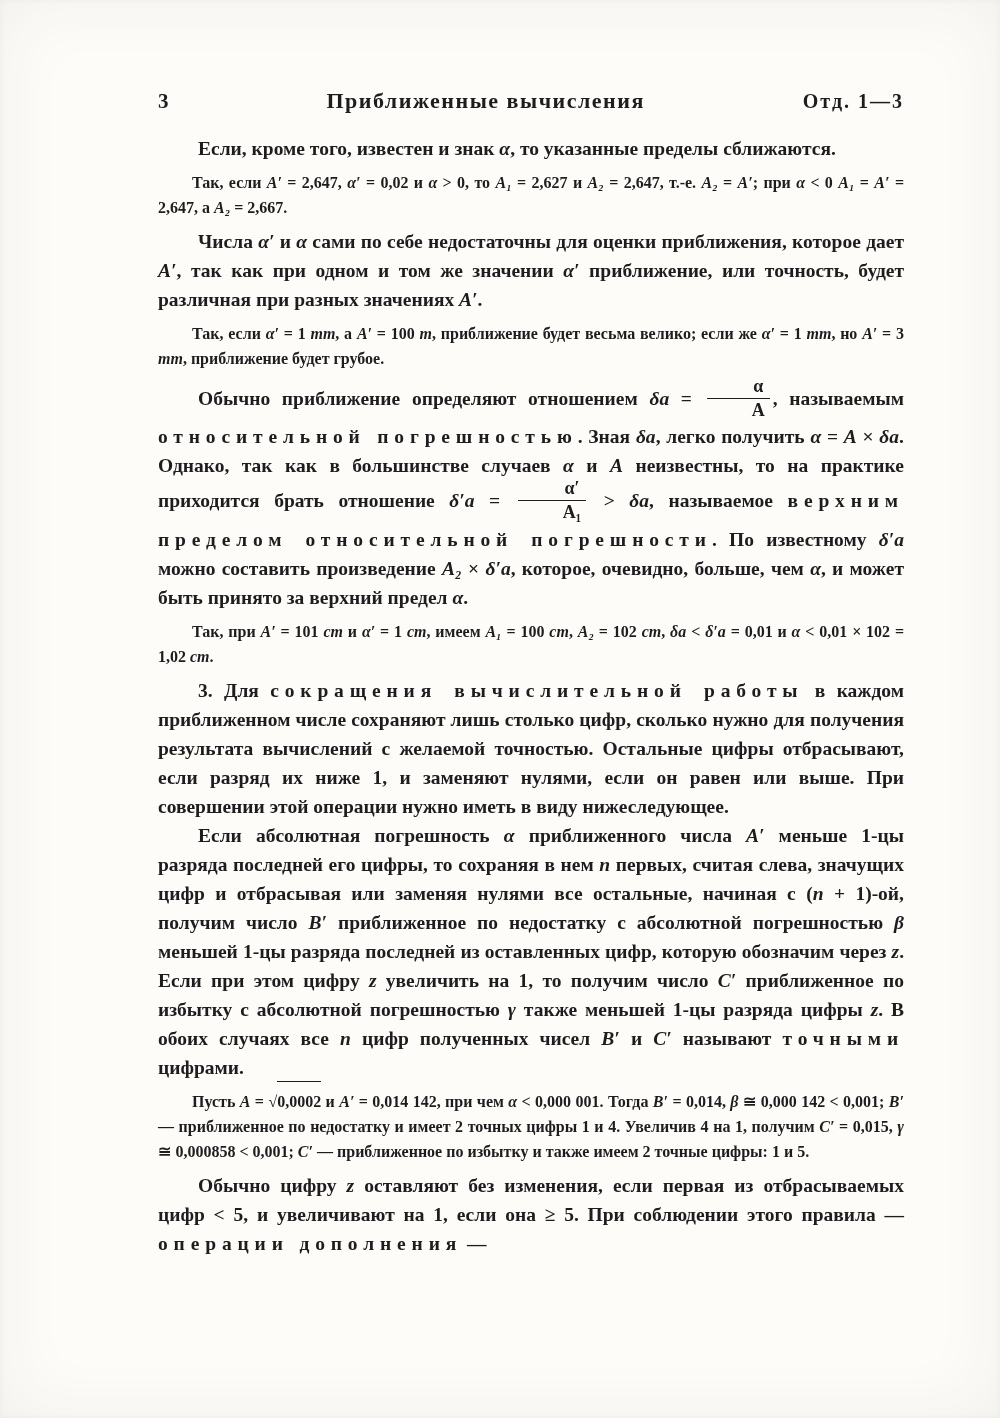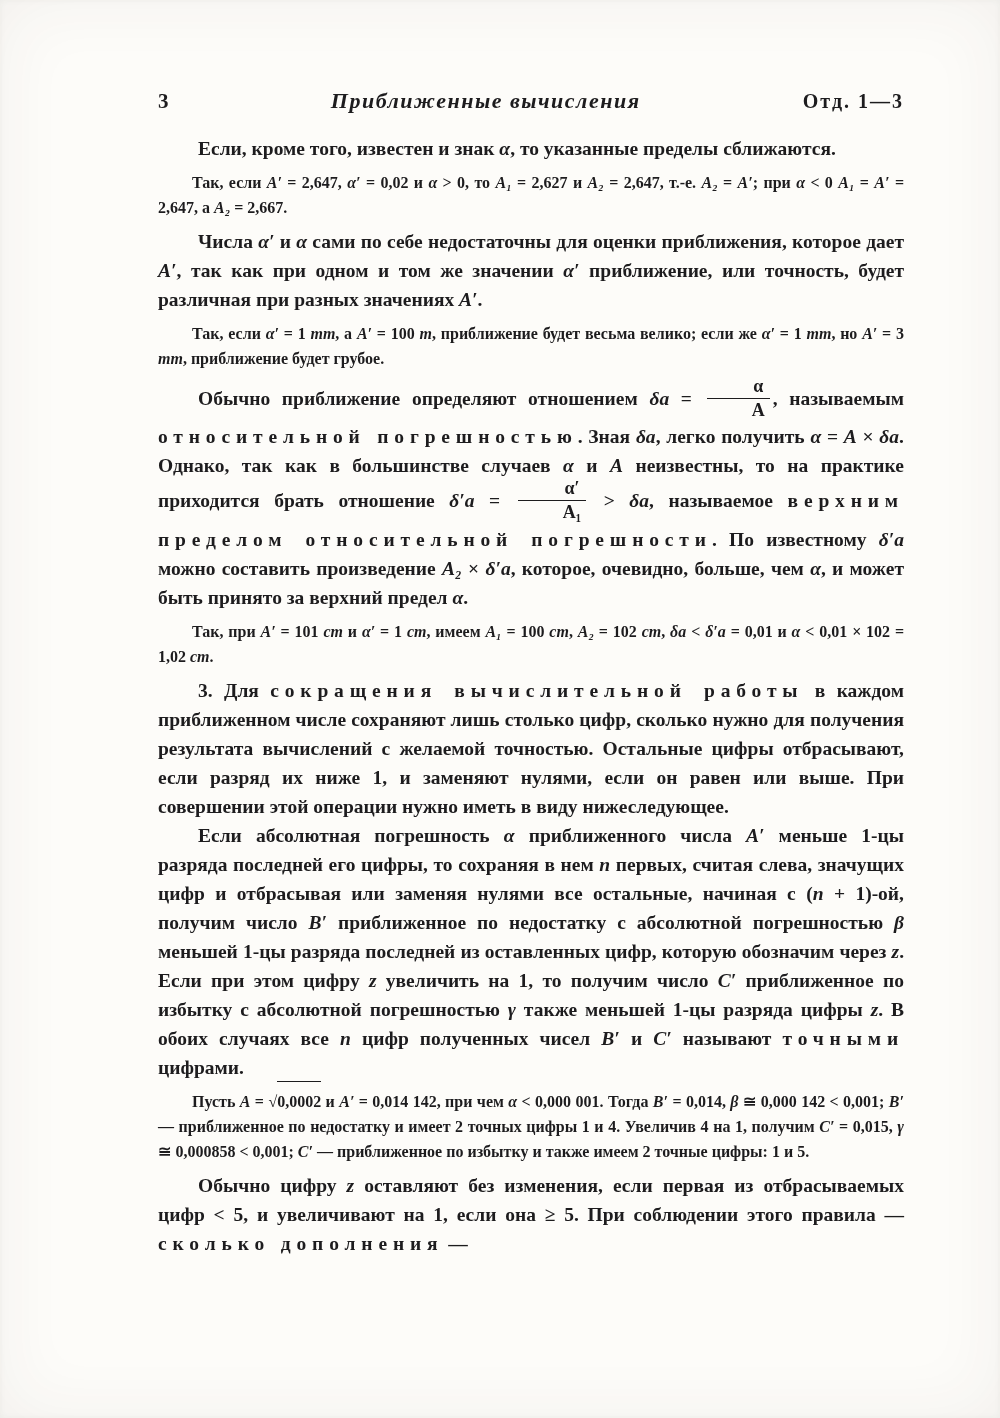--- a/index.html
+++ b/index.html
@@ -10,21 +10,21 @@
     background:#fdfcf9;
     box-shadow:inset 0 0 70px rgba(60,55,45,0.06), inset 0 0 6px rgba(60,55,45,0.05);
     padding:88px 96px 30px 158px;
     font-family:"Liberation Serif","DejaVu Serif",serif;
     font-weight:700;
     color:#1d1c1e;
     overflow:hidden;
   }
   .header{display:flex;align-items:baseline;margin-bottom:20px;}
   .page-num{font-size:21px;}
-  .running-title{flex:1;text-align:center;font-style:italic;font-size:22px;letter-spacing:1.5px;}
+  .running-title{flex:1;text-align:center;font-size:22px;letter-spacing:1.5px;}
   .section{font-size:20px;letter-spacing:2px;white-space:nowrap;}
   p.para{font-size:19.5px;line-height:29px;text-align:justify;text-indent:40px;margin:0;}
   p.small{font-size:16px;line-height:25px;text-align:justify;text-indent:34px;margin:7px 0;}
   .sp{letter-spacing:.30em;}
   .i{font-style:italic;}
   .rad{border-top:1.6px solid currentColor;padding-top:11px;}
   .frac{display:inline-block;vertical-align:middle;text-align:center;margin:0 3px;font-size:.92em;line-height:1.15;position:relative;top:-2px;}
   .frac .num{display:block;padding:0 5px 1px;border-bottom:1.7px solid currentColor;}
   .frac .den{display:block;padding:1px 5px 0;}
 </style>
@@ -42,16 +42,16 @@
 
     <p class="para">Если, кроме того, известен и знак <span class="i">α</span>, то указанные пределы сближаются.</p>
     <p class="small">Так, если <span class="i">A′</span> = 2,647,  <span class="i">α′</span> = 0,02 и <span class="i">α</span> &gt; 0, то <span class="i">A₁</span> = 2,627 и <span class="i">A₂</span> = 2,647, т.-е. <span class="i">A₂</span> = <span class="i">A′</span>;  при <span class="i">α</span> &lt; 0   <span class="i">A₁</span> = <span class="i">A′</span> = 2,647, а <span class="i">A₂</span> = 2,667.</p>
     <p class="para">Числа <span class="i">α′</span> и <span class="i">α</span> сами по себе недостаточны для оценки приближения, которое дает <span class="i">A′</span>, так как при одном и том же значении <span class="i">α′</span> приближение, или точность, будет различная при разных значениях <span class="i">A′</span>.</p>
     <p class="small">Так, если <span class="i">α′</span> = 1 <span class="i">mm</span>, а <span class="i">A′</span> = 100 <span class="i">m</span>, приближение будет весьма велико; если же <span class="i">α′</span> = 1 <span class="i">mm</span>, но <span class="i">A′</span> = 3 <span class="i">mm</span>, приближение будет грубое.</p>
     <p class="para">Обычно приближение определяют отношением <span class="i">δa</span> = <span class="frac"><span class="num">α</span><span class="den">A</span></span>, называемым <span class="sp">относительной погрешностью</span>. Зная <span class="i">δa</span>, легко получить <span class="i">α</span> = <span class="i">A</span> × <span class="i">δa</span>. Однако, так как в большинстве случаев <span class="i">α</span> и <span class="i">A</span> неизвестны, то на практике приходится брать отношение <span class="i">δ′a</span> = <span class="frac"><span class="num">α′</span><span class="den">A₁</span></span> &gt; <span class="i">δa</span>, называемое <span class="sp">верхним пределом относительной погрешности</span>. По известному <span class="i">δ′a</span> можно составить произведение <span class="i">A₂</span> × <span class="i">δ′a</span>, которое, очевидно, больше, чем <span class="i">α</span>, и может быть принято за верхний предел <span class="i">α</span>.</p>
     <p class="small">Так, при <span class="i">A′</span> = 101 <span class="i">cm</span> и <span class="i">α′</span> = 1 <span class="i">cm</span>,  имеем  <span class="i">A₁</span> = 100 <span class="i">cm</span>,  <span class="i">A₂</span> = 102 <span class="i">cm</span>, <span class="i">δa</span> &lt; <span class="i">δ′a</span> = 0,01 и <span class="i">α</span> &lt; 0,01 × 102 = 1,02 <span class="i">cm</span>.</p>
     <p class="para">3. Для <span class="sp">сокращения вычислительной работы</span> в каждом приближенном числе сохраняют лишь столько цифр, сколько нужно для получения результата вычислений с желаемой точностью. Остальные цифры отбрасывают, если разряд их ниже 1, и заменяют нулями, если он равен или выше. При совершении этой операции нужно  иметь в виду нижеследующее.</p>
     <p class="para">Если абсолютная погрешность <span class="i">α</span> приближенного числа <span class="i">A′</span> меньше 1-цы разряда последней его цифры, то сохраняя в нем <span class="i">n</span> первых, считая слева, значущих цифр и отбрасывая или заменяя нулями все остальные, начиная с (<span class="i">n</span> + 1)-ой, получим число <span class="i">B′</span> приближенное по недостатку с абсолютной погрешностью <span class="i">β</span> меньшей 1-цы разряда последней из оставленных цифр, которую обозначим через <span class="i">z</span>. Если при этом цифру <span class="i">z</span> увеличить на 1, то получим число <span class="i">C′</span> приближенное по избытку с абсолютной погрешностью <span class="i">γ</span> также меньшей 1-цы разряда цифры <span class="i">z</span>. В обоих случаях все <span class="i">n</span> цифр полученных чисел <span class="i">B′</span> и <span class="i">C′</span> называют <span class="sp">точными</span> цифрами.</p>
     <p class="small">Пусть <span class="i">A</span> = √<span class="rad">0,0002</span>  и  <span class="i">A′</span> = 0,014 142,  при  чем  <span class="i">α</span> &lt; 0,000 001.  Тогда <span class="i">B′</span> = 0,014, <span class="i">β</span> ≅ 0,000 142 &lt; 0,001; <span class="i">B′</span> — приближенное по недостатку и имеет 2 точных цифры 1 и 4. Увеличив 4 на 1, получим <span class="i">C′</span> = 0,015, <span class="i">γ</span> ≅ 0,000858 &lt; 0,001; <span class="i">C′</span> — приближенное по избытку и также имеем 2 точные цифры: 1 и 5.</p>
-    <p class="para">Обычно цифру <span class="i">z</span> оставляют без изменения, если первая из отбрасываемых цифр &lt; 5, и увеличивают на 1, если она ≥ 5. При соблюдении этого правила — <span class="sp">сколько дополнения</span> —</p>
+    <p class="para">Обычно цифру <span class="i">z</span> оставляют без изменения, если первая из отбрасываемых цифр &lt; 5, и увеличивают на 1, если она ≥ 5. При соблюдении этого правила — <span class="sp">операции дополнения</span> —</p>
 
   </div>
 </div>
 
 </body></html>

